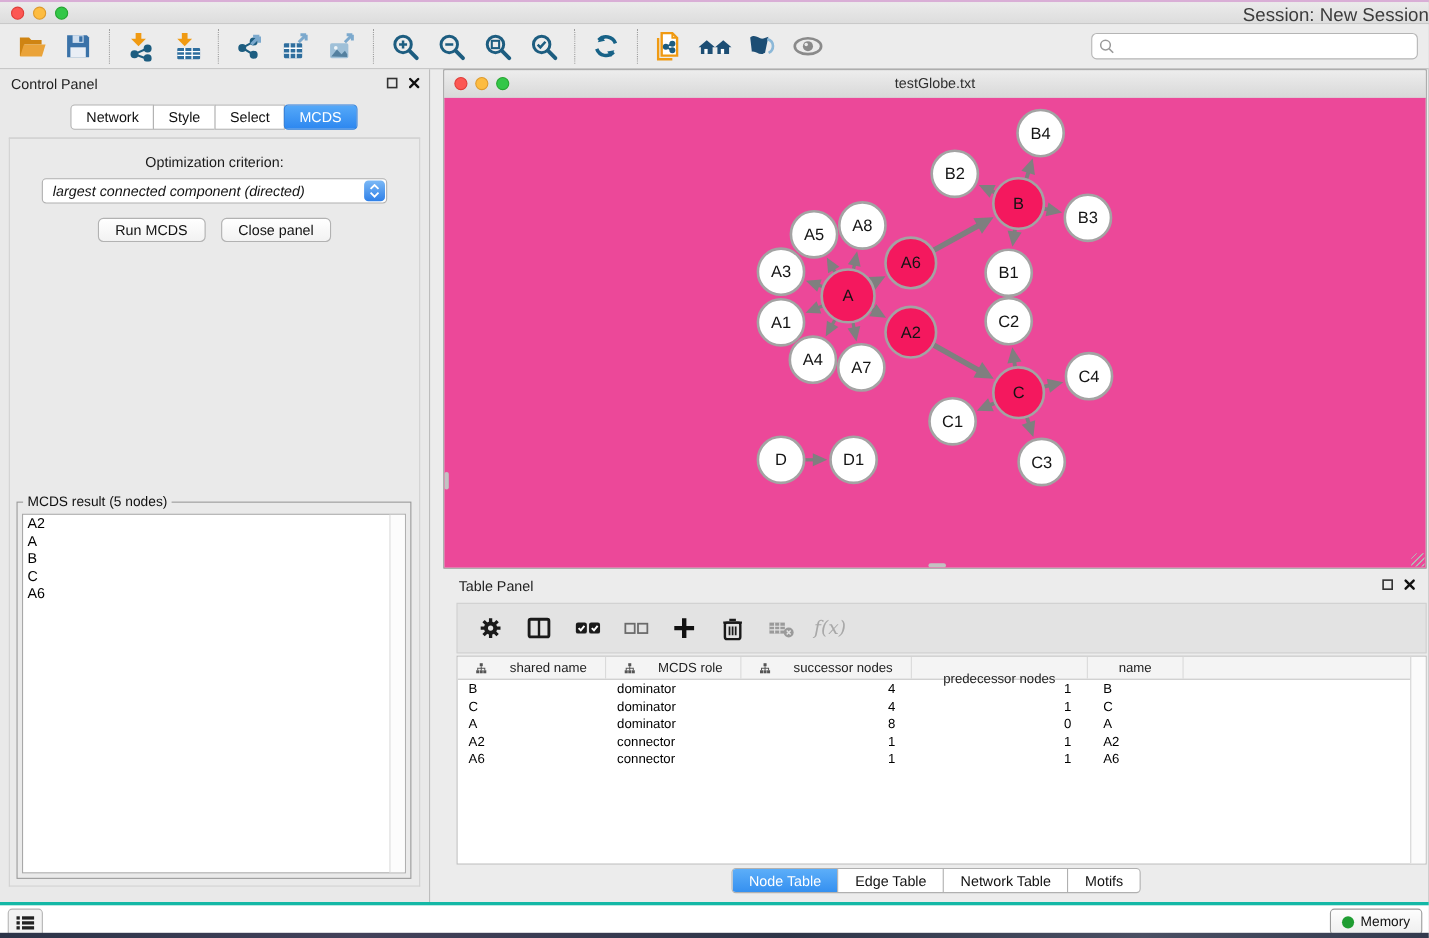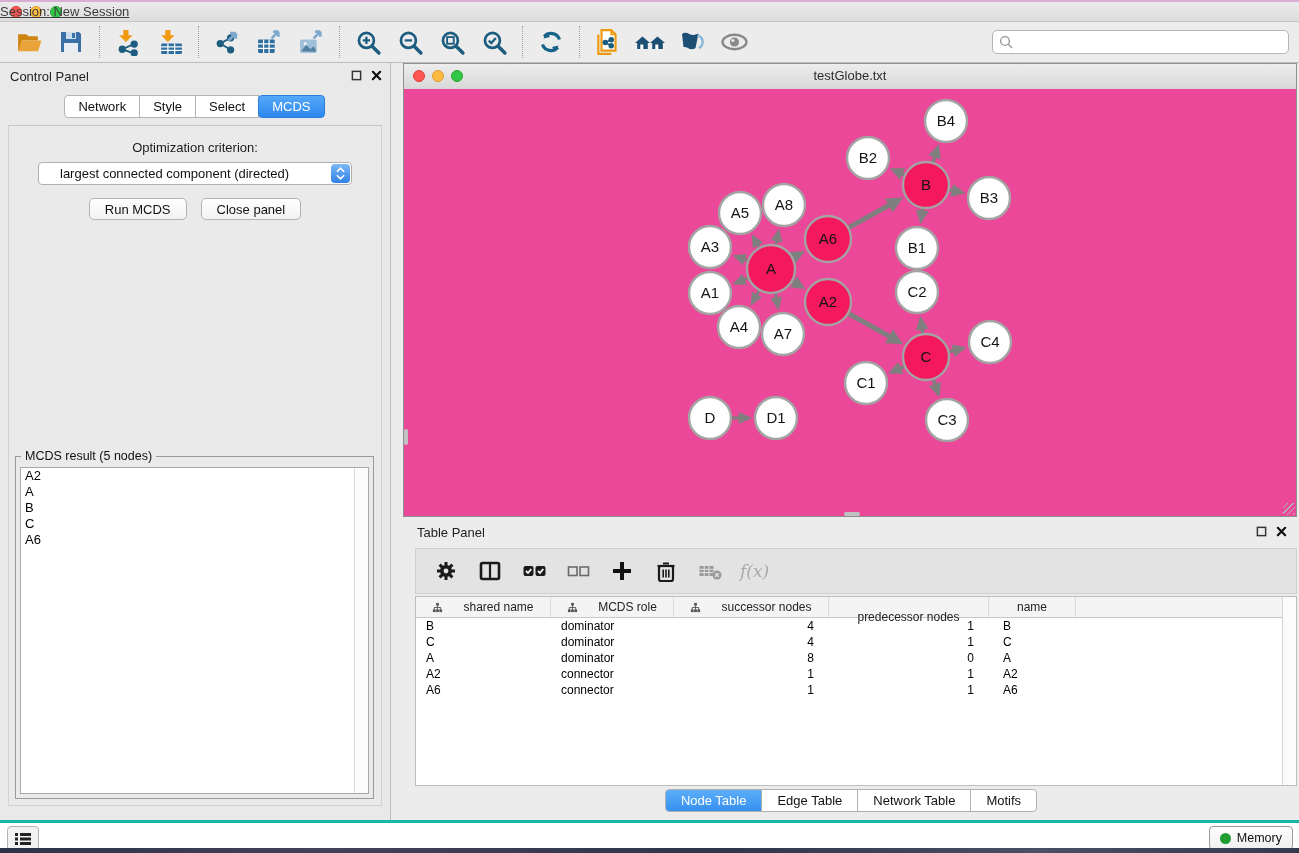--- a/index.html
+++ b/index.html
@@ -8,21 +8,21 @@
           -webkit-font-smoothing:antialiased;}
   
   .top-strip{position:absolute;top:0;left:0;right:0;height:2px;background:#d9aed6;}
   .titlebar{position:absolute;top:2px;left:0;right:0;height:19px;
             background:linear-gradient(#ebebeb,#dddddd);border-bottom:1px solid #c6c6c6;}
   .lights{position:absolute;left:10px;top:4px;display:flex;gap:8px;}
   .light{width:12px;height:12px;border-radius:50%;}
   .light.red{background:#fc5753;border:1px solid #df3e3a;box-sizing:border-box;}
   .light.yellow{background:#fdbc40;border:1px solid #de9b2d;box-sizing:border-box;}
   .light.green{background:#33c748;border:1px solid #27a532;box-sizing:border-box;}
-  .tb-title{position:absolute;left:0;right:0;top:2px;text-align:left;font-size:13px;color:#3c3c3c;text-decoration:underline;}
+  .tb-title{position:absolute;left:0;right:0;top:2px;text-align:right;font-size:17px;color:#3c3c3c;}
   .toolbar{position:absolute;top:22px;left:0;right:0;height:40px;background:#ececec;
            border-bottom:1px solid #bdbdbd;display:flex;align-items:center;padding-left:8px;}
   .tool-btn{width:42px;height:34px;display:flex;align-items:center;justify-content:center;cursor:default;}
   .tool-btn svg{display:block;}
   .tool-sep{width:0;height:32px;border-left:1px dotted #9e9e9e;margin:0 7px;}
   .search-wrap{position:absolute;right:10px;top:8px;width:297px;height:24px;}
   .search-wrap input{width:100%;height:100%;box-sizing:border-box;border:1px solid #b5b5b5;border-radius:5px;
                      background:#fff;padding-left:26px;font-size:13px;font-family:"Liberation Sans",sans-serif;outline:none;}
   .search-wrap .sicon{position:absolute;left:6px;top:4px;}
   
@@ -35,21 +35,21 @@
   .cp-tab{font-size:13px;color:#111;background:#fff;border:1px solid #b3b3b3;margin-left:-1px;
           padding:3px 13px;line-height:15px;}
   .cp-tab:first-child{border-radius:4px 0 0 4px;}
   .cp-tab.selected{background:linear-gradient(#55a9f8,#2d87f0);color:#fff;border-color:#2d7fdd;
                    border-radius:4px;position:relative;z-index:2;}
   .cp-inner{position:absolute;left:8px;right:8px;top:62px;bottom:14px;background:#eaeaea;
             border:1px solid #d2d2d2;border-top-color:#c6c6c6;}
   .opt-label{text-align:center;margin-top:14px;font-size:13px;color:#1a1a1a;}
   .dropdown{position:relative;margin:7px auto 0 auto;width:314px;height:23px;background:#fff;
             border:1px solid #b0b0b0;border-radius:4px;box-sizing:border-box;display:flex;align-items:center;}
-  .dd-text{flex:1;font-size:13px;color:#111;padding-left:21px;white-space:nowrap;overflow:hidden;}
+  .dd-text{flex:1;font-size:13px;color:#111;padding-left:9px;white-space:nowrap;overflow:hidden;font-style:italic;}
   .dd-step{width:19px;height:19px;margin-right:1px;border-radius:4px;
            background:linear-gradient(#7cb9f6,#2f80e8);display:flex;flex-direction:column;
            align-items:center;justify-content:center;gap:1px;}
   .btn-row{display:flex;justify-content:center;gap:14px;margin-top:13px;}
   .btn{height:22px;padding:0 15px;border:1px solid #b2b2b2;border-radius:5px;
        background:linear-gradient(#ffffff,#f2f2f2);font-size:13px;color:#111;
        font-family:"Liberation Sans",sans-serif;}
   .result-box{position:absolute;left:6px;right:7px;top:330px;bottom:6px;border:1px solid #9a9a9a;}
   .result-title{position:absolute;top:-8px;left:5px;background:#eaeaea;padding:0 4px;font-size:12.5px;color:#111;}
   .result-list{position:absolute;left:4px;right:4px;top:10px;bottom:4px;background:#fff;border:1px solid #a8a8a8;}

